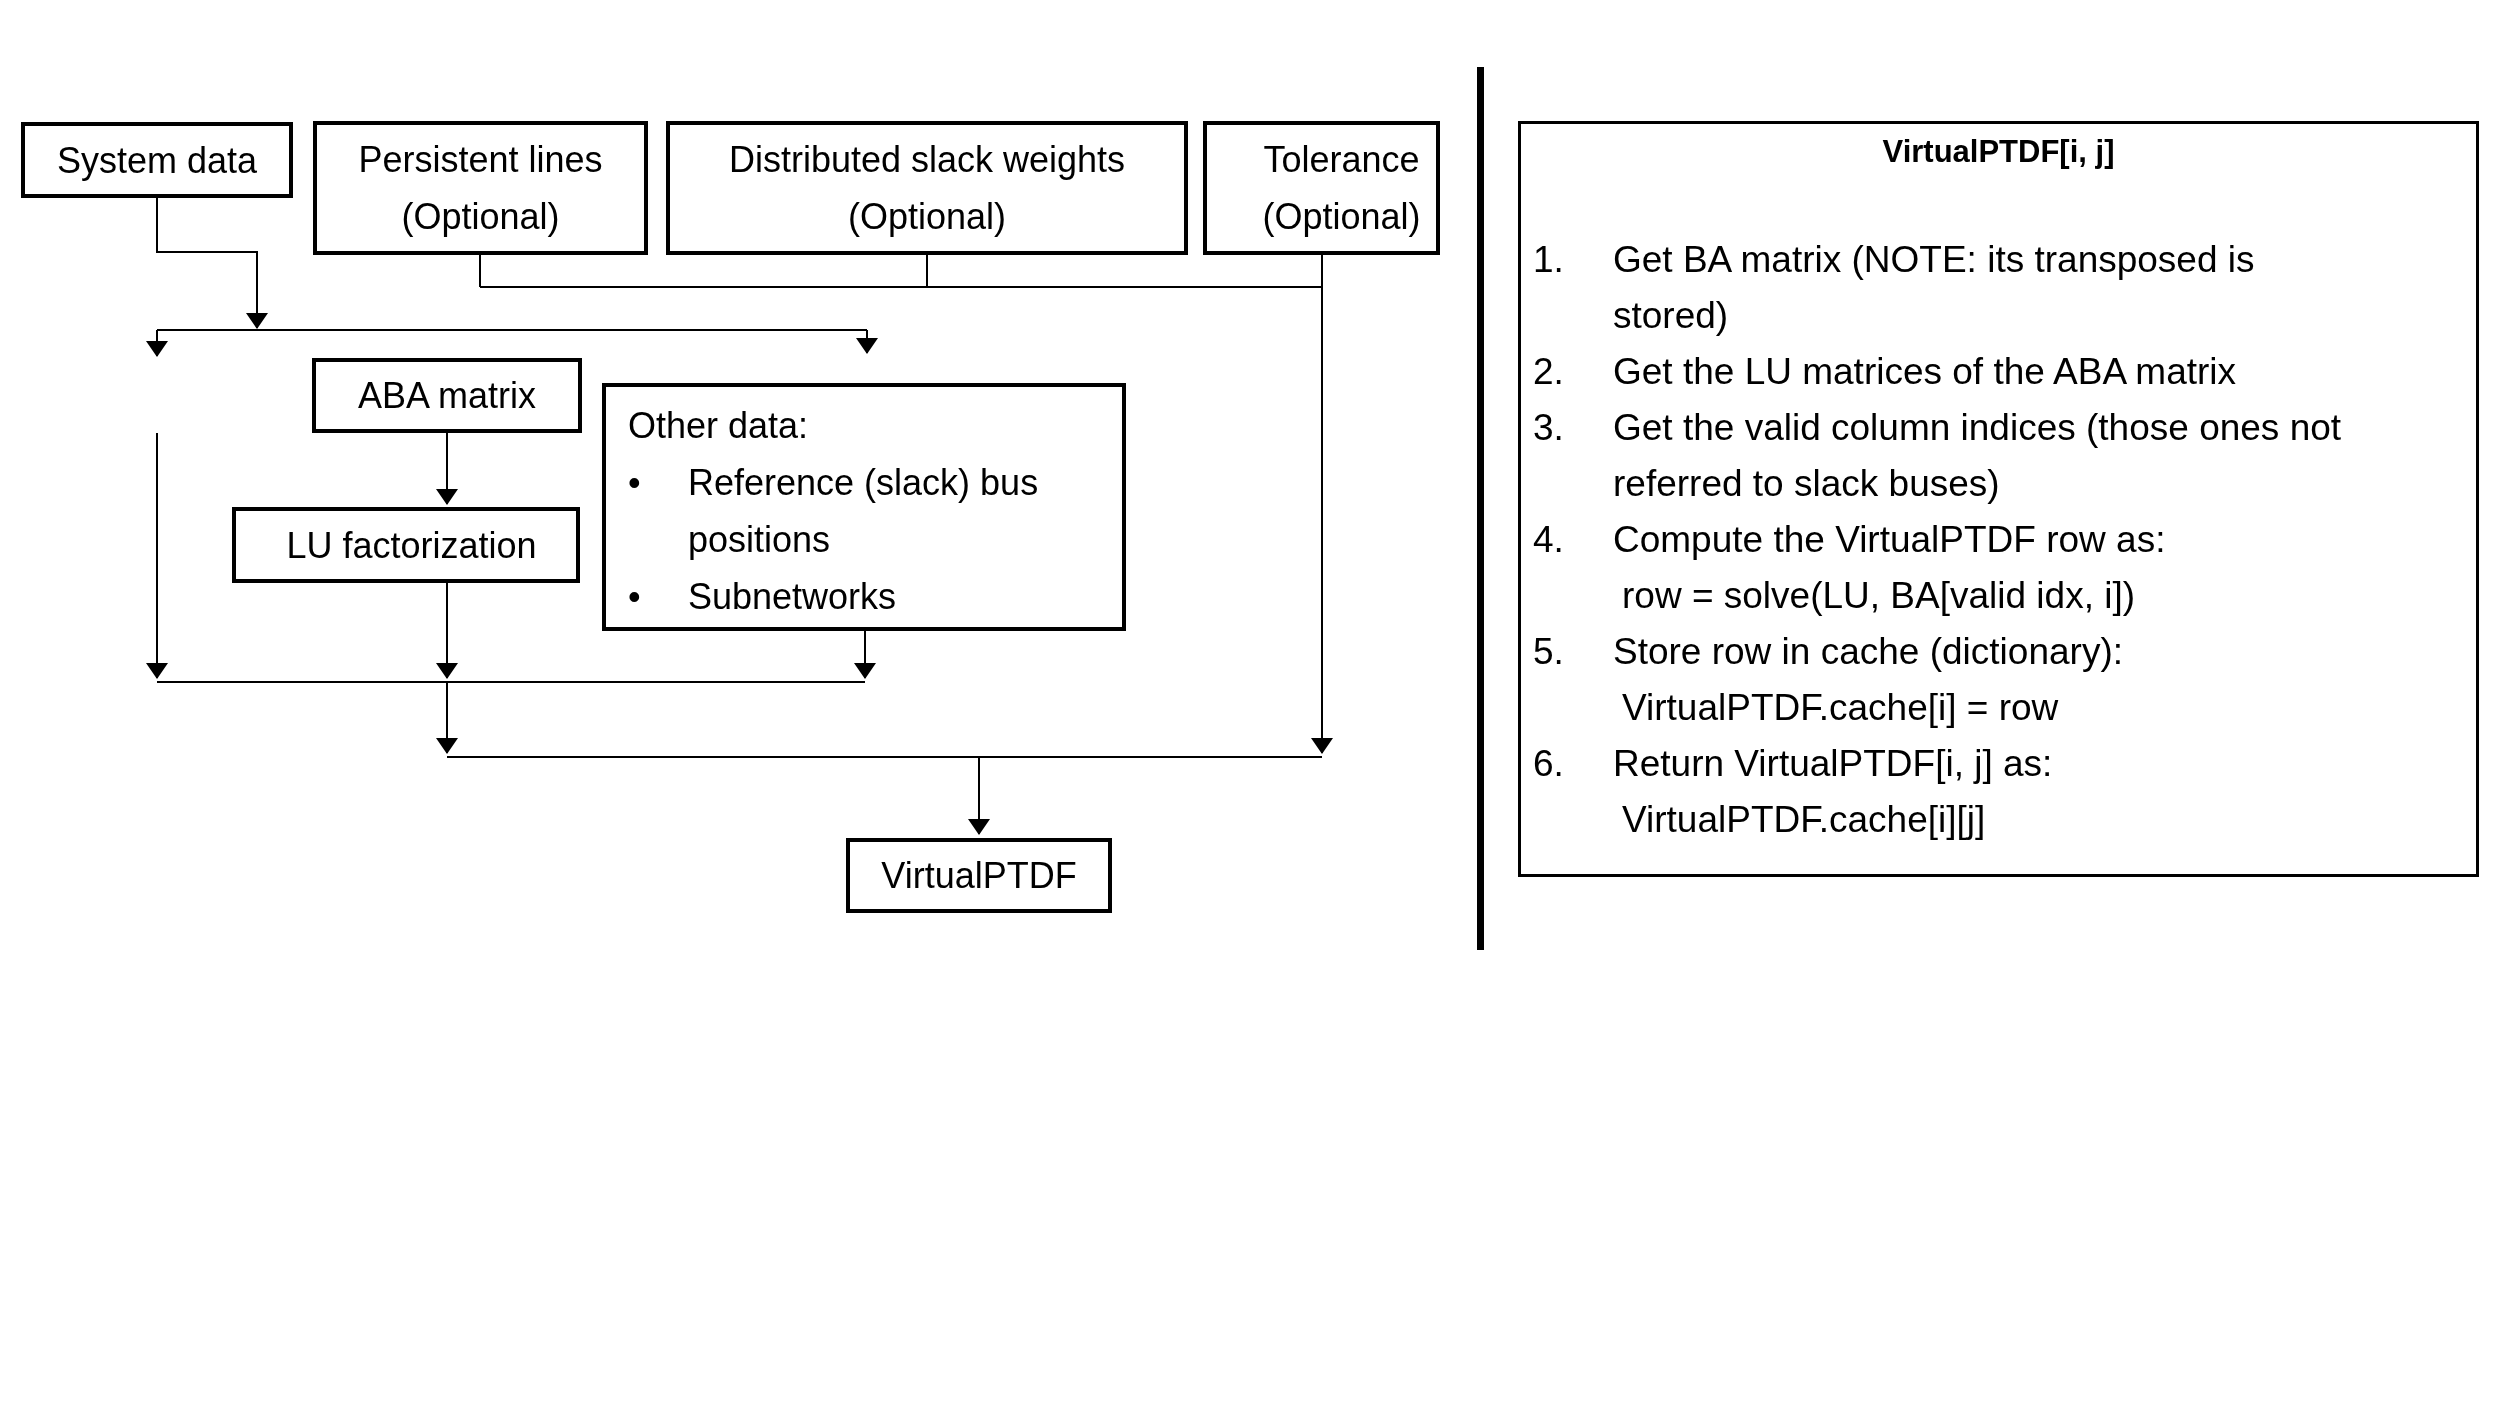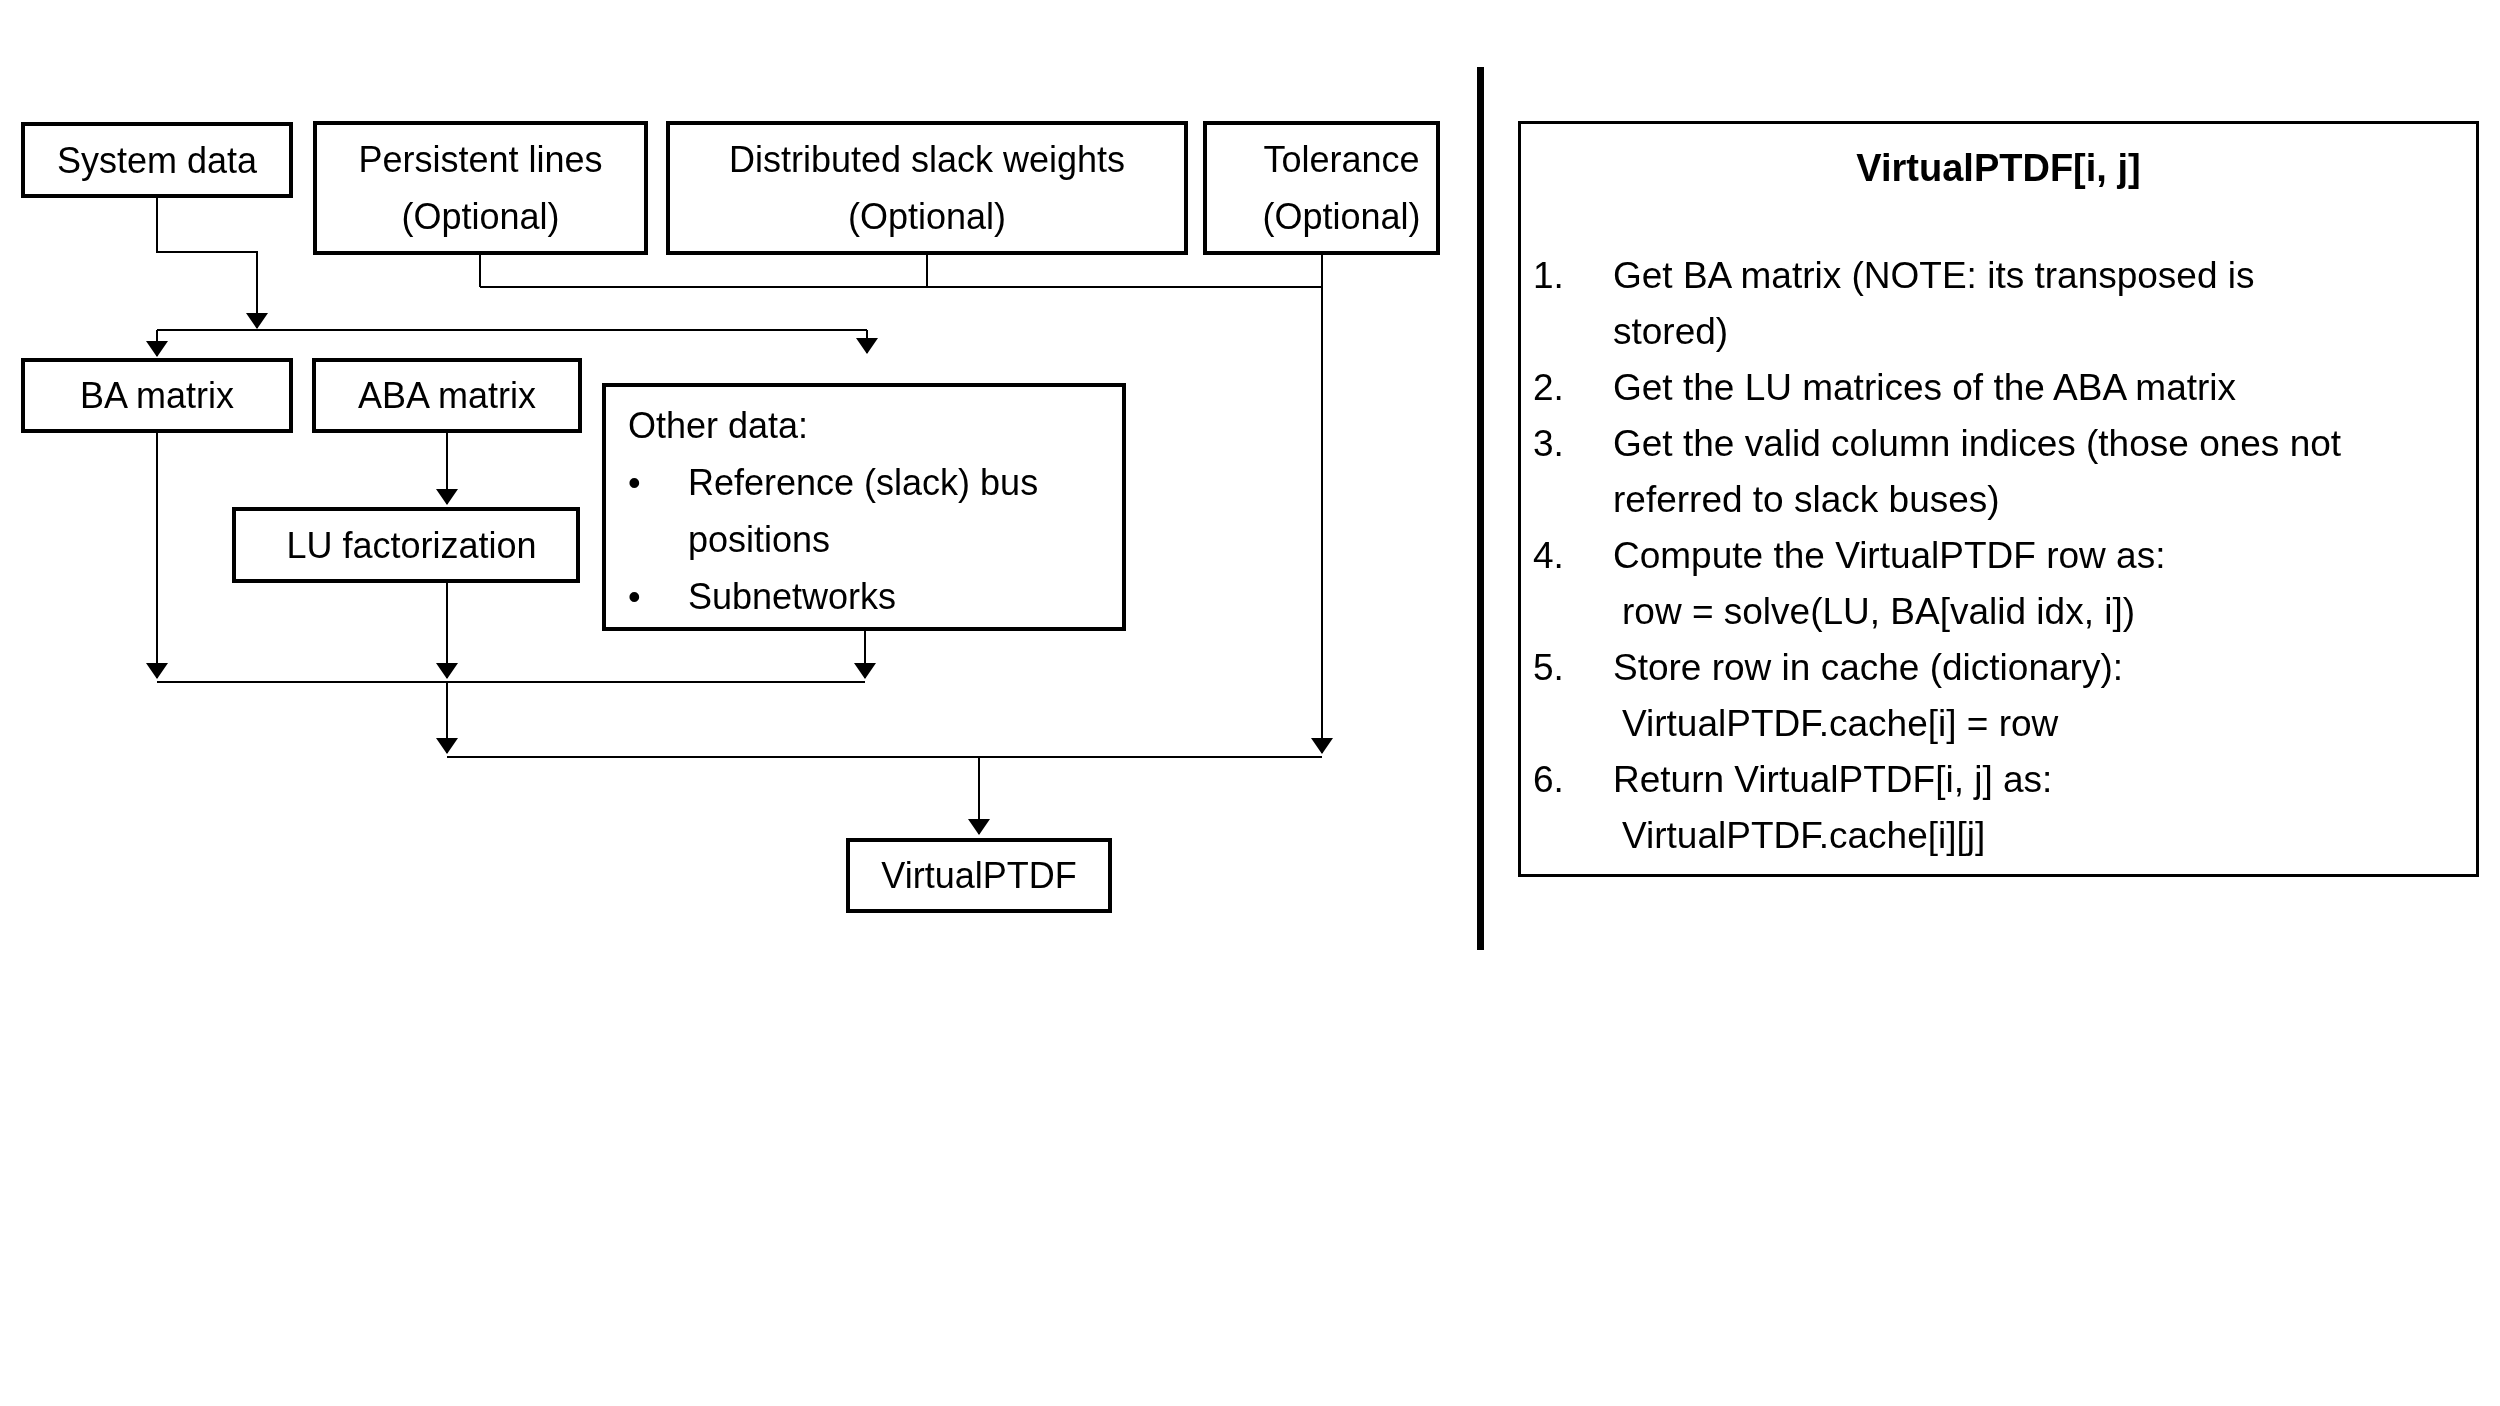--- a/index.html
+++ b/index.html
@@ -80,24 +80,23 @@
     position: absolute;
     left: 1518px; top: 121px;
     width: 961px; height: 756px;
     box-sizing: border-box;
     border: 3px solid #000000;
     background: #ffffff;
     font-size: 37px;
     line-height: 56px;
   }
   #panel-title {
-    margin-top: 16px;
     text-align: center;
     font-weight: bold;
-    font-size: 38px;
+    font-size: 31px;
     line-height: 56px;
   }
   #step-list {
     margin-top: 52px;
     padding-left: 12px;
   }
   .step {
     display: flex;
     align-items: flex-start;
   }
@@ -160,23 +159,20 @@
   <div class="box" id="node-distributed">
     <span>Distributed slack weights</span>
     <span>(Optional)</span>
   </div>
 
   <div class="box" id="node-tolerance">
     <span>Tolerance</span>
     <span>(Optional)</span>
   </div>
 
-  <div class="box" id="node-ba-matrix">
-    <span>BA matrix</span>
-  </div>
 
   <div class="box" id="node-aba-matrix">
     <span>ABA matrix</span>
   </div>
 
   <div class="box" id="node-other-data">
     <span>Other data:</span>
     <div class="bullet-row">
       <span class="bullet-marker">•</span>
       <span class="bullet-text">Reference (slack) bus positions</span>

